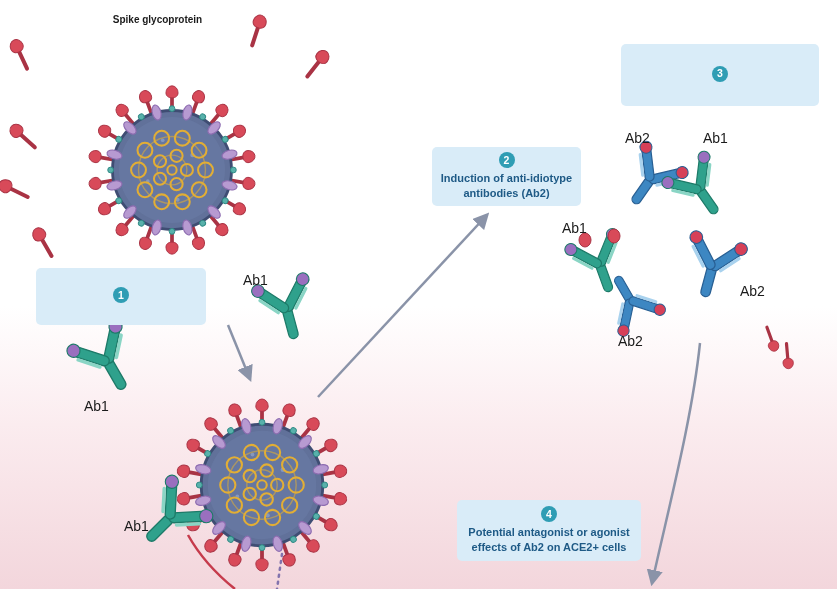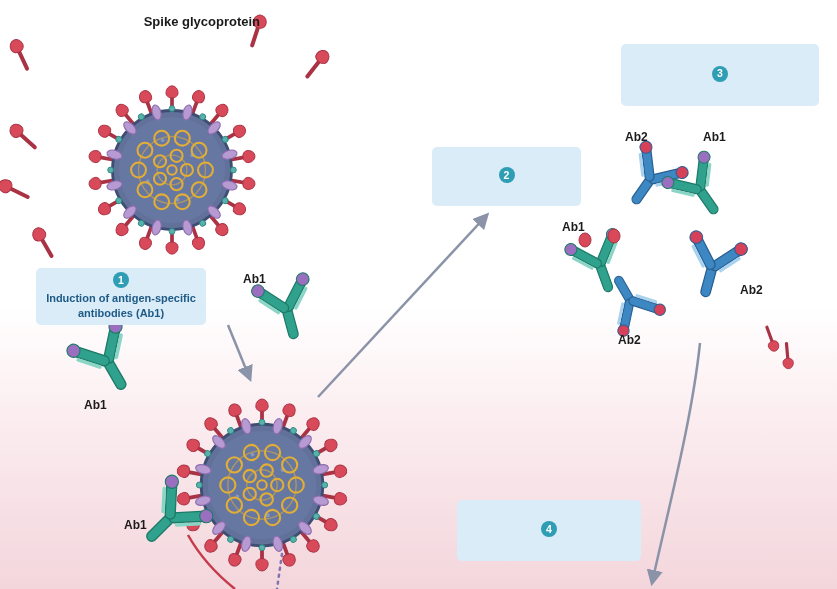--- a/index.html
+++ b/index.html
@@ -8,38 +8,38 @@
     --spike-red:#d84a59; --spike-red-dark:#a93344;
     --virus-body:#61719a; --virus-edge:#3f4d73; --membrane:#58b1ab; --mem-oval:#b79ad1; --rna:#e2ae35;
     --ab1-body:#2fa18c; --ab1-tip:#9a6fbf; --ab2-body:#3d87c2; --ab2-tip:#d64058;
   }
   .canvas{
     position:relative;width:837px;height:589px;overflow:hidden;
     background:linear-gradient(180deg,#ffffff 0%,#ffffff 52%,#fbecef 72%,#f3d6dc 100%);
   }
   .art{position:absolute;left:0;top:0;width:837px;height:589px;}
   .fig-title{
-    position:absolute;left:55px;top:13px;width:205px;text-align:right;
-    font-size:13px;font-weight:bold;color:#1a1a1a;line-height:1.35;
+    position:absolute;left:55px;top:13px;width:205px;text-align:center;
+    font-size:10px;font-weight:bold;color:#1a1a1a;line-height:1.35;
   }
   .step-box{
     position:absolute;display:flex;flex-direction:column;align-items:center;justify-content:center;
     background:var(--box-bg);border-radius:5px;padding:6px 7px;text-align:center;
     color:var(--box-text);font-size:11px;font-weight:bold;line-height:1.35;box-sizing:border-box;
   }
   .badge{
     width:16px;height:16px;border-radius:50%;background:var(--badge);color:#fff;
     font-size:10.5px;font-weight:bold;display:flex;align-items:center;justify-content:center;
     margin-bottom:3px;flex:0 0 auto;
   }
   #box1{left:36px;top:268px;width:170px;height:57px;}
   #box2{left:432px;top:147px;width:149px;height:59px;}
   #box3{left:621px;top:44px;width:198px;height:62px;}
   #box4{left:457px;top:500px;width:184px;height:61px;}
-  .ab-label{position:absolute;font-size:12px;font-weight:bold;color:#1b1b1b;}
+  .ab-label{position:absolute;font-size:14px;font-weight:normal;color:#1b1b1b;}
   #abl0{left:243px;top:272px;} #abl1{left:84px;top:398px;}  #abl2{left:124px;top:518px;}
   #abl3{left:625px;top:130px;} #abl4{left:703px;top:130px;} #abl5{left:562px;top:220px;}
   #abl6{left:740px;top:283px;} #abl7{left:618px;top:333px;}
   .ab1{--c-body:var(--ab1-body);--c-light:#8ad5c5;--c-tip:var(--ab1-tip);--c-edge:#1d7a68;}
   .ab2{--c-body:var(--ab2-body);--c-light:#a9d2ee;--c-tip:var(--ab2-tip);--c-edge:#285f93;}
 </style>
 </head>
 <body>
 
 <div class="canvas">
@@ -224,30 +224,31 @@
         </g>
     </g>
   </svg>
 
   <div class="fig-title">
     <div>Spike glycoprotein</div>
   </div>
 
   <div class="step-box" id="box1">
     <span class="badge">1</span>
-    <span class="step-text">Induction of antigen-specific antibodies (Ab1)</span>
   </div>
   <div class="step-box" id="box2">
     <span class="badge">2</span>
+    <span class="step-text">Induction of anti-idiotype antibodies (Ab2)</span>
   </div>
   <div class="step-box" id="box3">
     <span class="badge">3</span>
   </div>
   <div class="step-box" id="box4">
     <span class="badge">4</span>
+    <span class="step-text">Potential antagonist or agonist effects of Ab2 on ACE2+ cells</span>
   </div>
 
   <span class="ab-label" id="abl0">Ab1</span>
   <span class="ab-label" id="abl1">Ab1</span>
   <span class="ab-label" id="abl2">Ab1</span>
   <span class="ab-label" id="abl3">Ab2</span>
   <span class="ab-label" id="abl4">Ab1</span>
   <span class="ab-label" id="abl5">Ab1</span>
   <span class="ab-label" id="abl6">Ab2</span>
   <span class="ab-label" id="abl7">Ab2</span>

